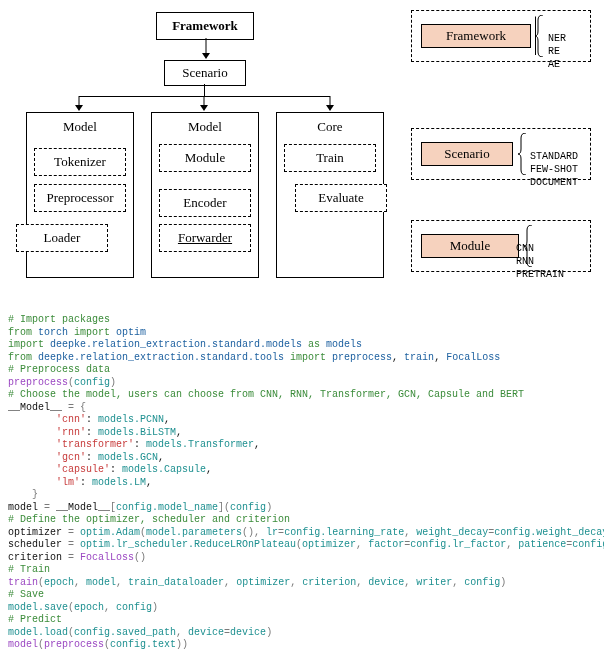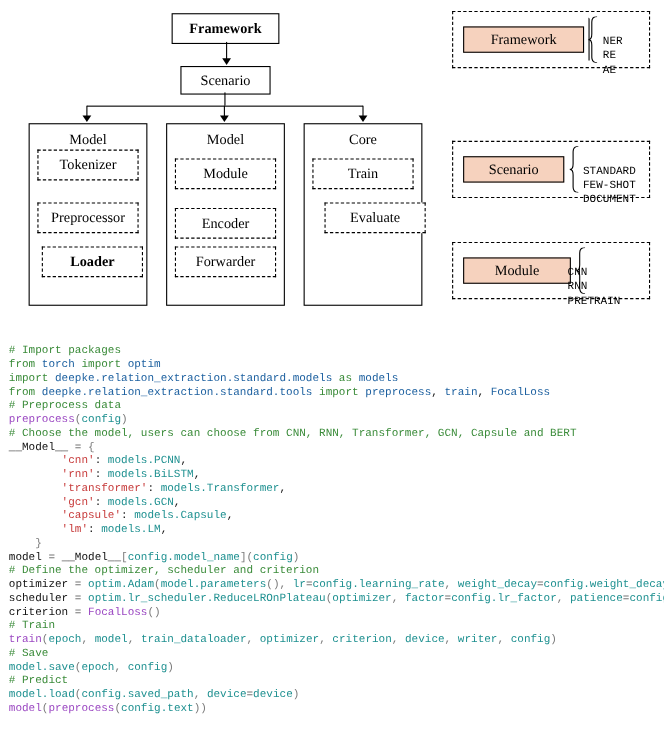--- a/index.html
+++ b/index.html
@@ -86,40 +86,40 @@
       <polygon points="1,9 9,9 5,15" fill="#000"></polygon>
     </svg>
   <svg class="arrow" style="left:317px; top:88px; width:10px; height:16px;">
       <line x1="5" y1="0" x2="5" y2="10" stroke="#000"></line>
       <polygon points="1,9 9,9 5,15" fill="#000"></polygon>
     </svg>
 
   <div class="box" style="left:18px; top:104px; width:106px; height:158px; justify-content:flex-start; flex-direction:column; padding-top:6px;">
     <span>Model</span>
   </div>
-  <div class="box dashed" style="left:26px; top:128px; width:90px; height:26px;">
+  <div class="box dashed" style="left:26px; top:140px; width:90px; height:26px;">
       <span>Tokenizer</span>
     </div>
   <div class="box dashed" style="left:26px; top:176px; width:90px; height:26px;font-family:Liberation Serif, serif;">
       <span>Preprocessor</span>
     </div>
-  <div class="box dashed" style="left:30px; top:216px; width:90px; height:26px;font-weight:bold;">
+  <div class="box dashed" style="left:8px; top:216px; width:90px; height:26px;">
       <span>Loader</span>
     </div>
 
   <div class="box" style="left:143px; top:104px; width:106px; height:158px; justify-content:flex-start; flex-direction:column; padding-top:6px;">
     <span>Model</span>
   </div>
   <div class="box dashed" style="left:151px; top:136px; width:90px; height:26px;">
       <span>Module</span>
     </div>
   <div class="box dashed" style="left:151px; top:181px; width:90px; height:26px;">
       <span>Encoder</span>
     </div>
-  <div class="box dashed" style="left:151px; top:216px; width:90px; height:26px;">
+  <div class="box dashed" style="left:151px; top:216px; width:90px; height:26px;text-decoration:underline;">
       <span>Forwarder</span>
     </div>
 
   <div class="box" style="left:268px; top:104px; width:106px; height:158px; justify-content:flex-start; flex-direction:column; padding-top:6px;">
     <span>Core</span>
   </div>
   <div class="box dashed" style="left:276px; top:136px; width:90px; height:26px;">
       <span>Train</span>
     </div>
   <div class="box dashed" style="left:287px; top:176px; width:90px; height:26px;">

